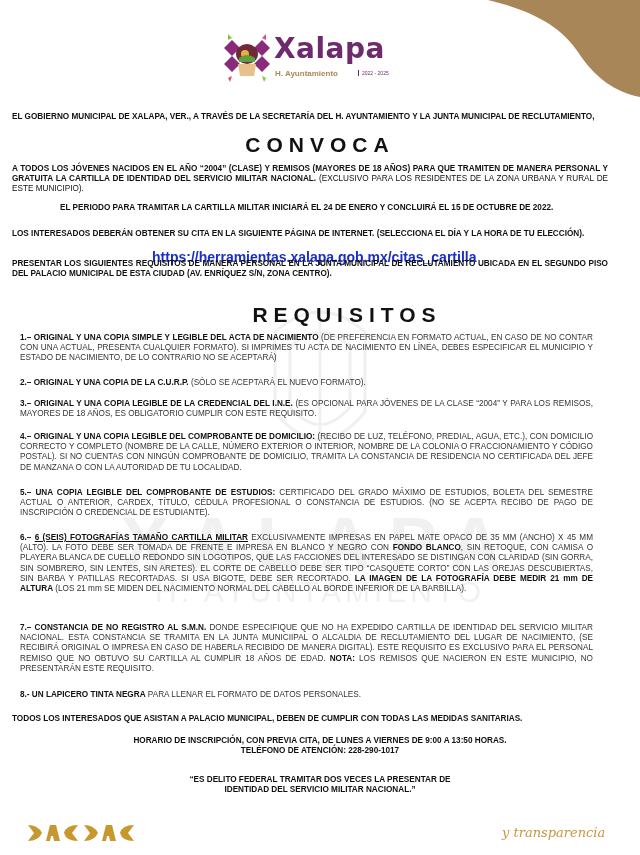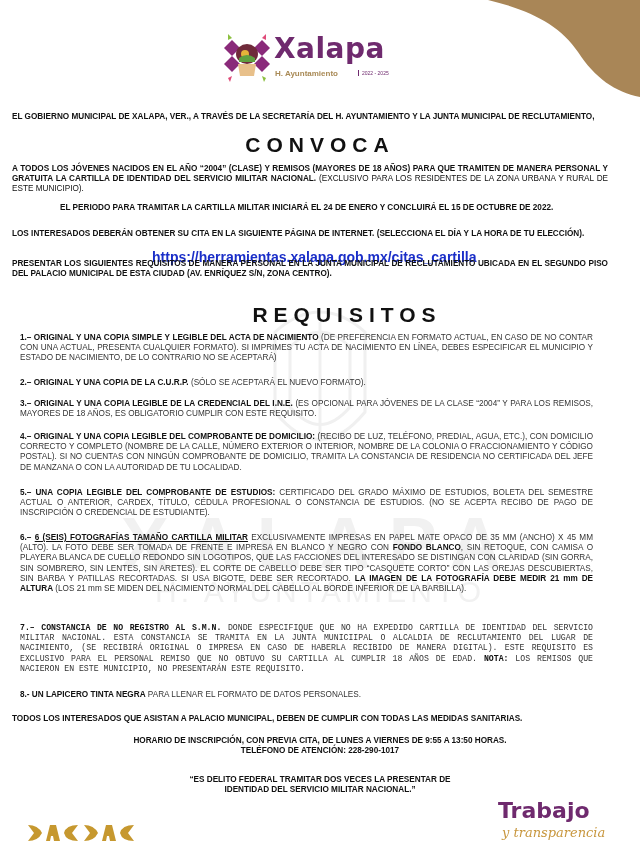--- a/index.html
+++ b/index.html
@@ -97,41 +97,40 @@
   </p>
   <p class="p req" style="top:432px;">
     <b>4.– ORIGINAL Y UNA COPIA LEGIBLE DEL COMPROBANTE DE DOMICILIO:</b><span> (RECIBO DE LUZ, TELÉFONO, PREDIAL, AGUA, ETC.), CON DOMICILIO CORRECTO Y COMPLETO (NOMBRE DE LA CALLE, NÚMERO EXTERIOR O INTERIOR, NOMBRE DE LA COLONIA O FRACCIONAMIENTO Y CÓDIGO POSTAL). SI NO CUENTAS CON NINGÚN COMPROBANTE DE DOMICILIO, TRAMITA LA CONSTANCIA DE RESIDENCIA NO CERTIFICADA DEL JEFE DE MANZANA O CON LA AUTORIDAD DE TU LOCALIDAD.</span>
   </p>
   <p class="p req" style="top:488px;">
     <b>5.– UNA COPIA LEGIBLE DEL COMPROBANTE DE ESTUDIOS:</b><span> CERTIFICADO DEL GRADO MÁXIMO DE ESTUDIOS, BOLETA DEL SEMESTRE ACTUAL O ANTERIOR, CARDEX, TÍTULO, CÉDULA PROFESIONAL O CONSTANCIA DE ESTUDIOS. (NO SE ACEPTA RECIBO DE PAGO DE INSCRIPCIÓN O CREDENCIAL DE ESTUDIANTE).</span>
   </p>
   <p class="p req" style="top:533px;">
     <b>6.– </b><b class="u">6 (SEIS) FOTOGRAFÍAS TAMAÑO CARTILLA MILITAR</b><span> EXCLUSIVAMENTE IMPRESAS EN PAPEL MATE OPACO DE 35 MM (ANCHO) X 45 MM (ALTO). LA FOTO DEBE SER TOMADA DE FRENTE E IMPRESA EN BLANCO Y NEGRO CON </span><b>FONDO BLANCO</b><span>, SIN RETOQUE, CON CAMISA O PLAYERA BLANCA DE CUELLO REDONDO SIN LOGOTIPOS, QUE LAS FACCIONES DEL INTERESADO SE DISTINGAN CON CLARIDAD (SIN GORRA, SIN SOMBRERO, SIN LENTES, SIN ARETES). EL CORTE DE CABELLO DEBE SER TIPO “CASQUETE CORTO” CON LAS OREJAS DESCUBIERTAS, SIN BARBA Y PATILLAS RECORTADAS. SI USA BIGOTE, DEBE SER RECORTADO. </span><b>LA IMAGEN DE LA FOTOGRAFÍA DEBE MEDIR 21 mm DE ALTURA</b><span> (LOS 21 mm SE MIDEN DEL NACIMIENTO NORMAL DEL CABELLO AL BORDE INFERIOR DE LA BARBILLA).</span>
   </p>
-  <p class="p req" style="top:623px;font-family:Liberation Mono, monospace;">
+  <p class="p req" style="top:623px;">
     <b>7.– CONSTANCIA DE NO REGISTRO AL S.M.N.</b><span> DONDE ESPECIFIQUE QUE NO HA EXPEDIDO CARTILLA DE IDENTIDAD DEL SERVICIO MILITAR NACIONAL. ESTA CONSTANCIA SE TRAMITA EN LA JUNTA MUNICIIPAL O ALCALDIA DE RECLUTAMIENTO DEL LUGAR DE NACIMIENTO, (SE RECIBIRÁ ORIGINAL O IMPRESA EN CASO DE HABERLA RECIBIDO DE MANERA DIGITAL). ESTE REQUISITO ES EXCLUSIVO PARA EL PERSONAL REMISO QUE NO OBTUVO SU CARTILLA AL CUMPLIR 18 AÑOS DE EDAD. </span><b>NOTA:</b><span> LOS REMISOS QUE NACIERON EN ESTE MUNICIPIO, NO PRESENTARÁN ESTE REQUISITO.</span>
   </p>
   <p class="p req" style="top:690px;">
     <b>8.- UN LAPICERO TINTA NEGRA</b><span> PARA LLENAR EL FORMATO DE DATOS PERSONALES.</span>
   </p>
 
   <p class="p top-p" style="top:714px;">TODOS LOS INTERESADOS QUE ASISTAN A PALACIO MUNICIPAL, DEBEN DE CUMPLIR CON TODAS LAS MEDIDAS SANITARIAS.</p>
-  <div class="center" style="top:736px;">HORARIO DE INSCRIPCIÓN, CON PREVIA CITA, DE LUNES A VIERNES DE 9:55 A 13:50 HORAS.</div>
+  <div class="center" style="top:736px;">HORARIO DE INSCRIPCIÓN, CON PREVIA CITA, DE LUNES A VIERNES DE 9:00 A 13:50 HORAS.</div>
   <div class="center" style="top:746px;">TELÉFONO DE ATENCIÓN: 228-290-1017</div>
   <div class="center" style="top:775px;">“ES DELITO FEDERAL TRAMITAR DOS VECES LA PRESENTAR DE</div>
   <div class="center" style="top:785px;">IDENTIDAD DEL SERVICIO MILITAR NACIONAL.”</div>
 </div>
 
 <svg class="footer-left" viewBox="0 0 112 22">
   <g fill="#c6982f">
     <path d="M2,3 Q12,3 16,11 Q12,19 2,19 L8,11 Z"></path>
     <path d="M20,19 L24,3 L30,3 L34,19 L28,19 L27,14 L25,14 L24,19 Z"></path>
     <path d="M52,3 Q40,3 38,11 Q40,19 52,19 L46,11 Z"></path>
     <path d="M58,3 Q68,3 72,11 Q68,19 58,19 L64,11 Z"></path>
     <path d="M76,19 L80,3 L86,3 L90,19 L84,19 L83,14 L81,14 L80,19 Z"></path>
     <path d="M108,3 Q96,3 94,11 Q96,19 108,19 L102,11 Z"></path>
   </g>
 </svg>
 
 <div class="footer-right">
-  <div class="fr-word">Trabajo</div>
   <div class="fr-sub">y transparencia</div>
 </div>
 
 </body></html>

